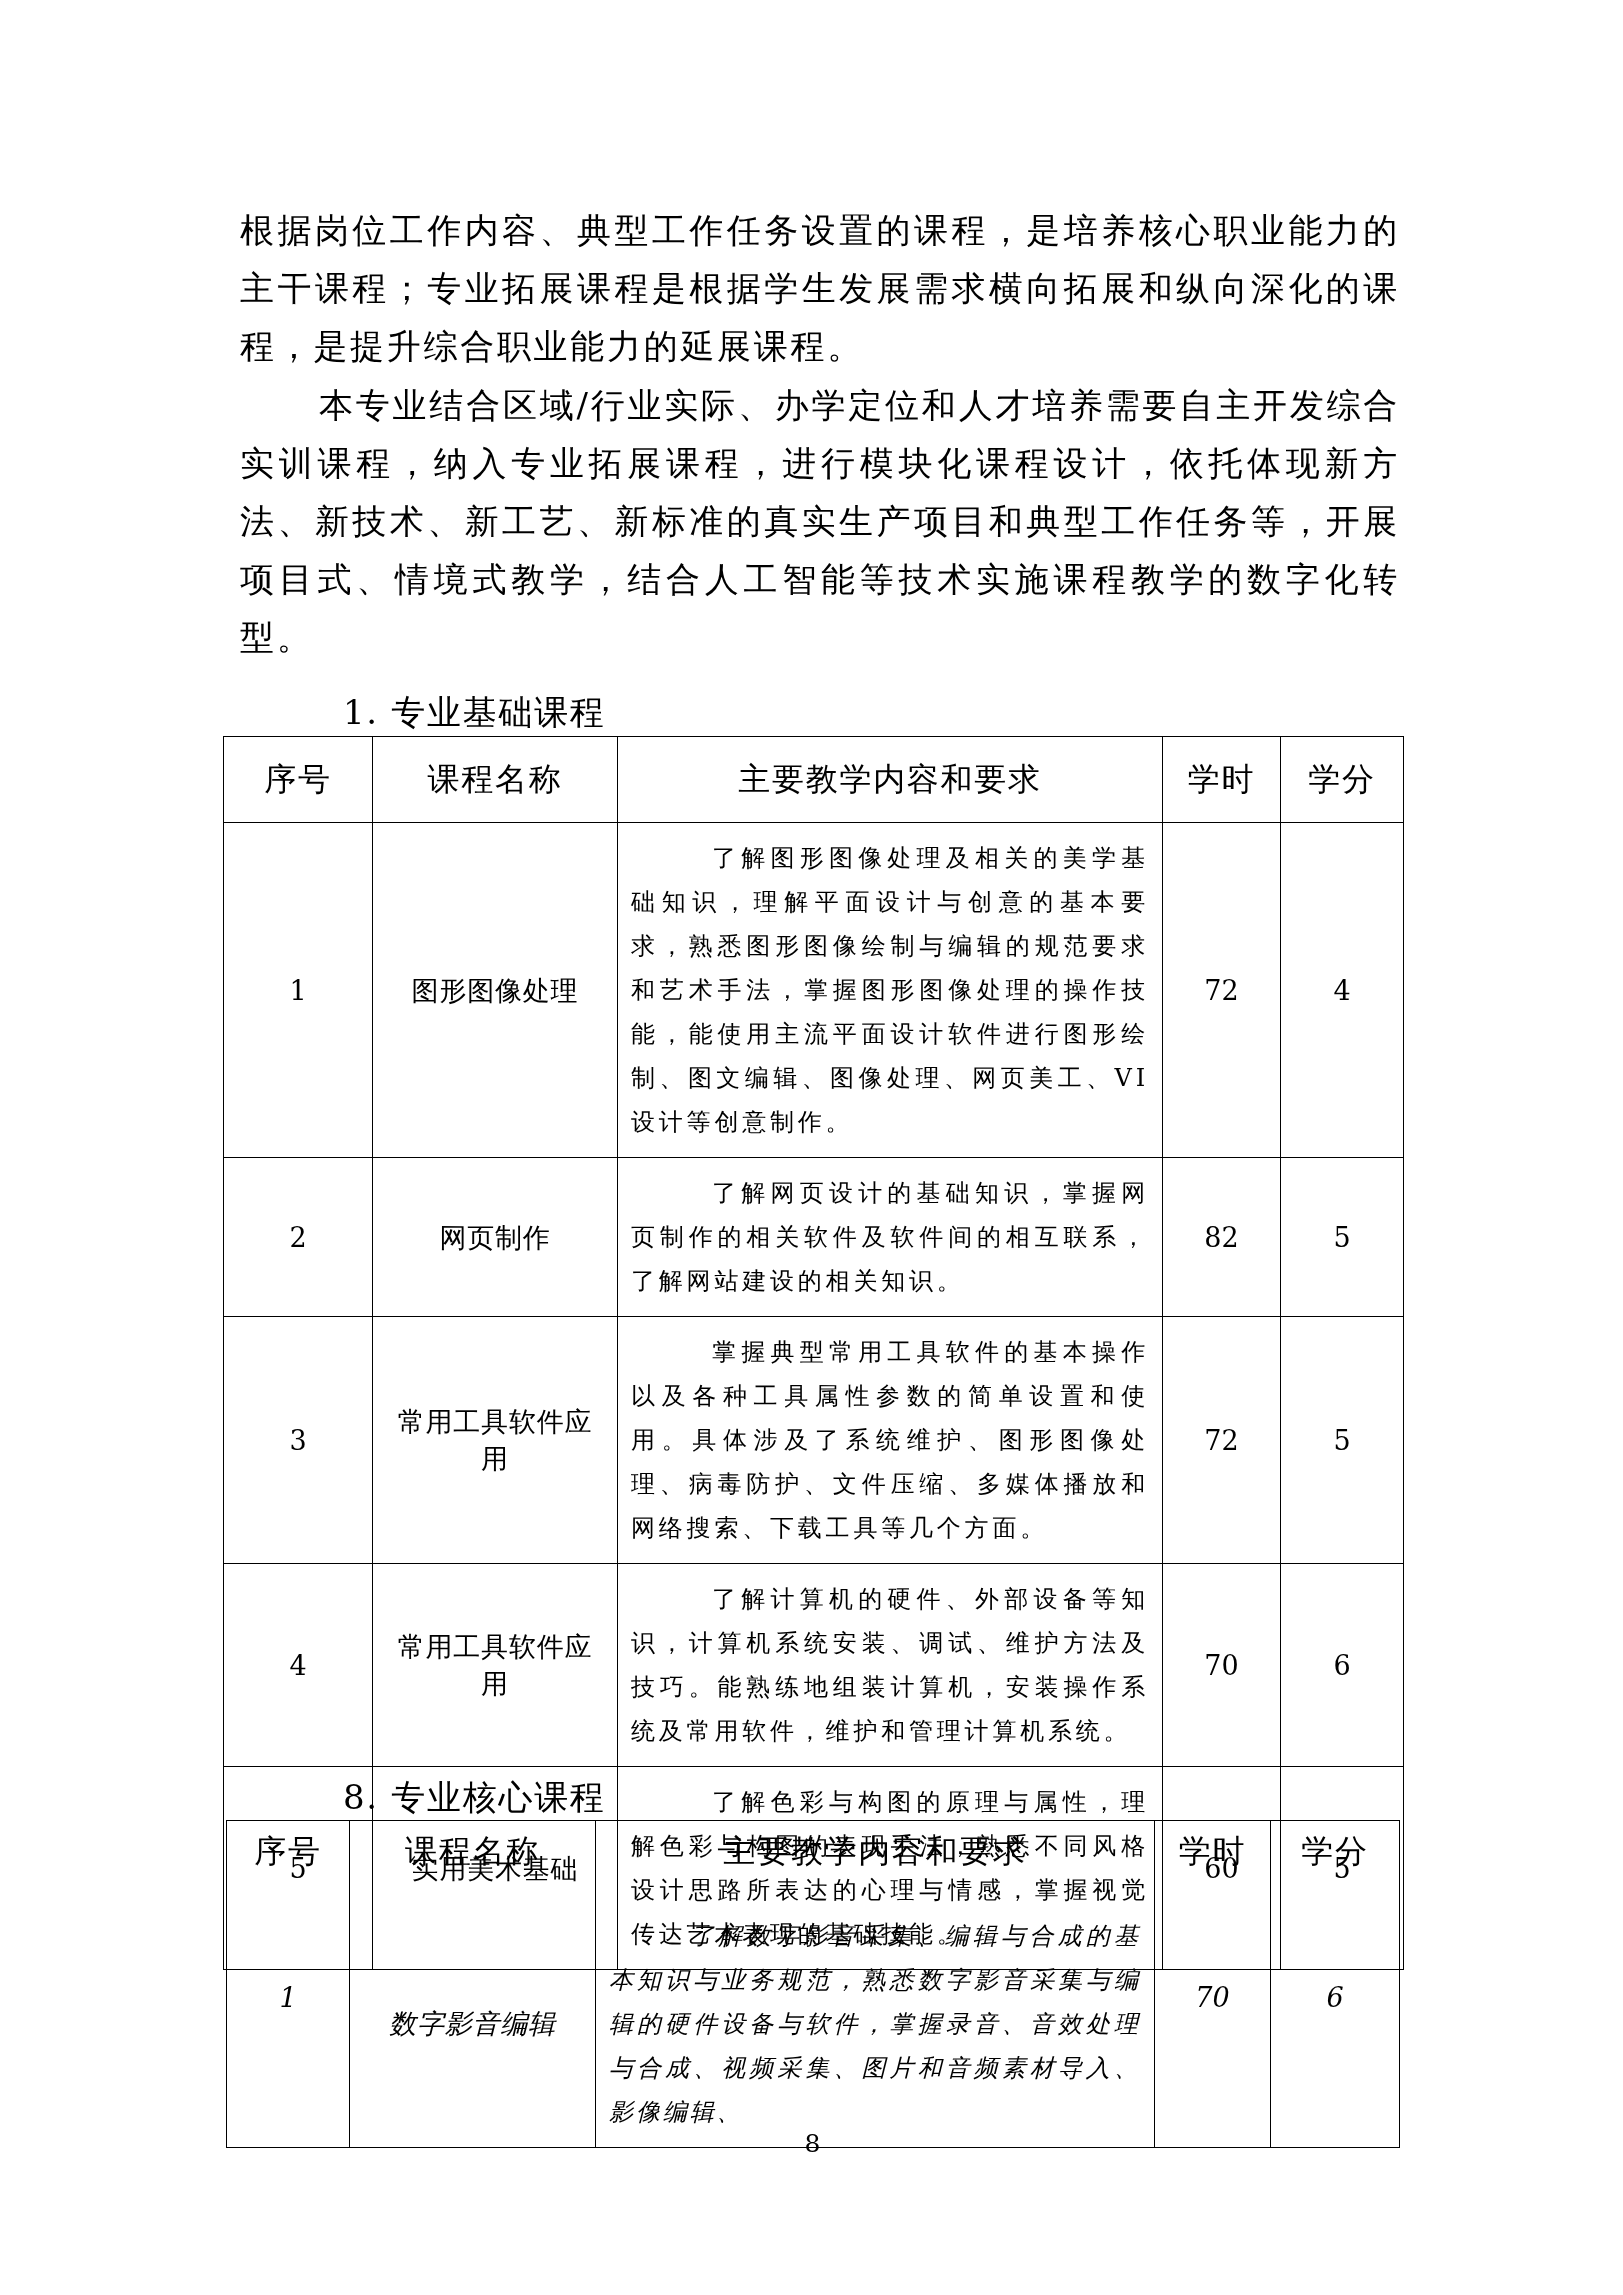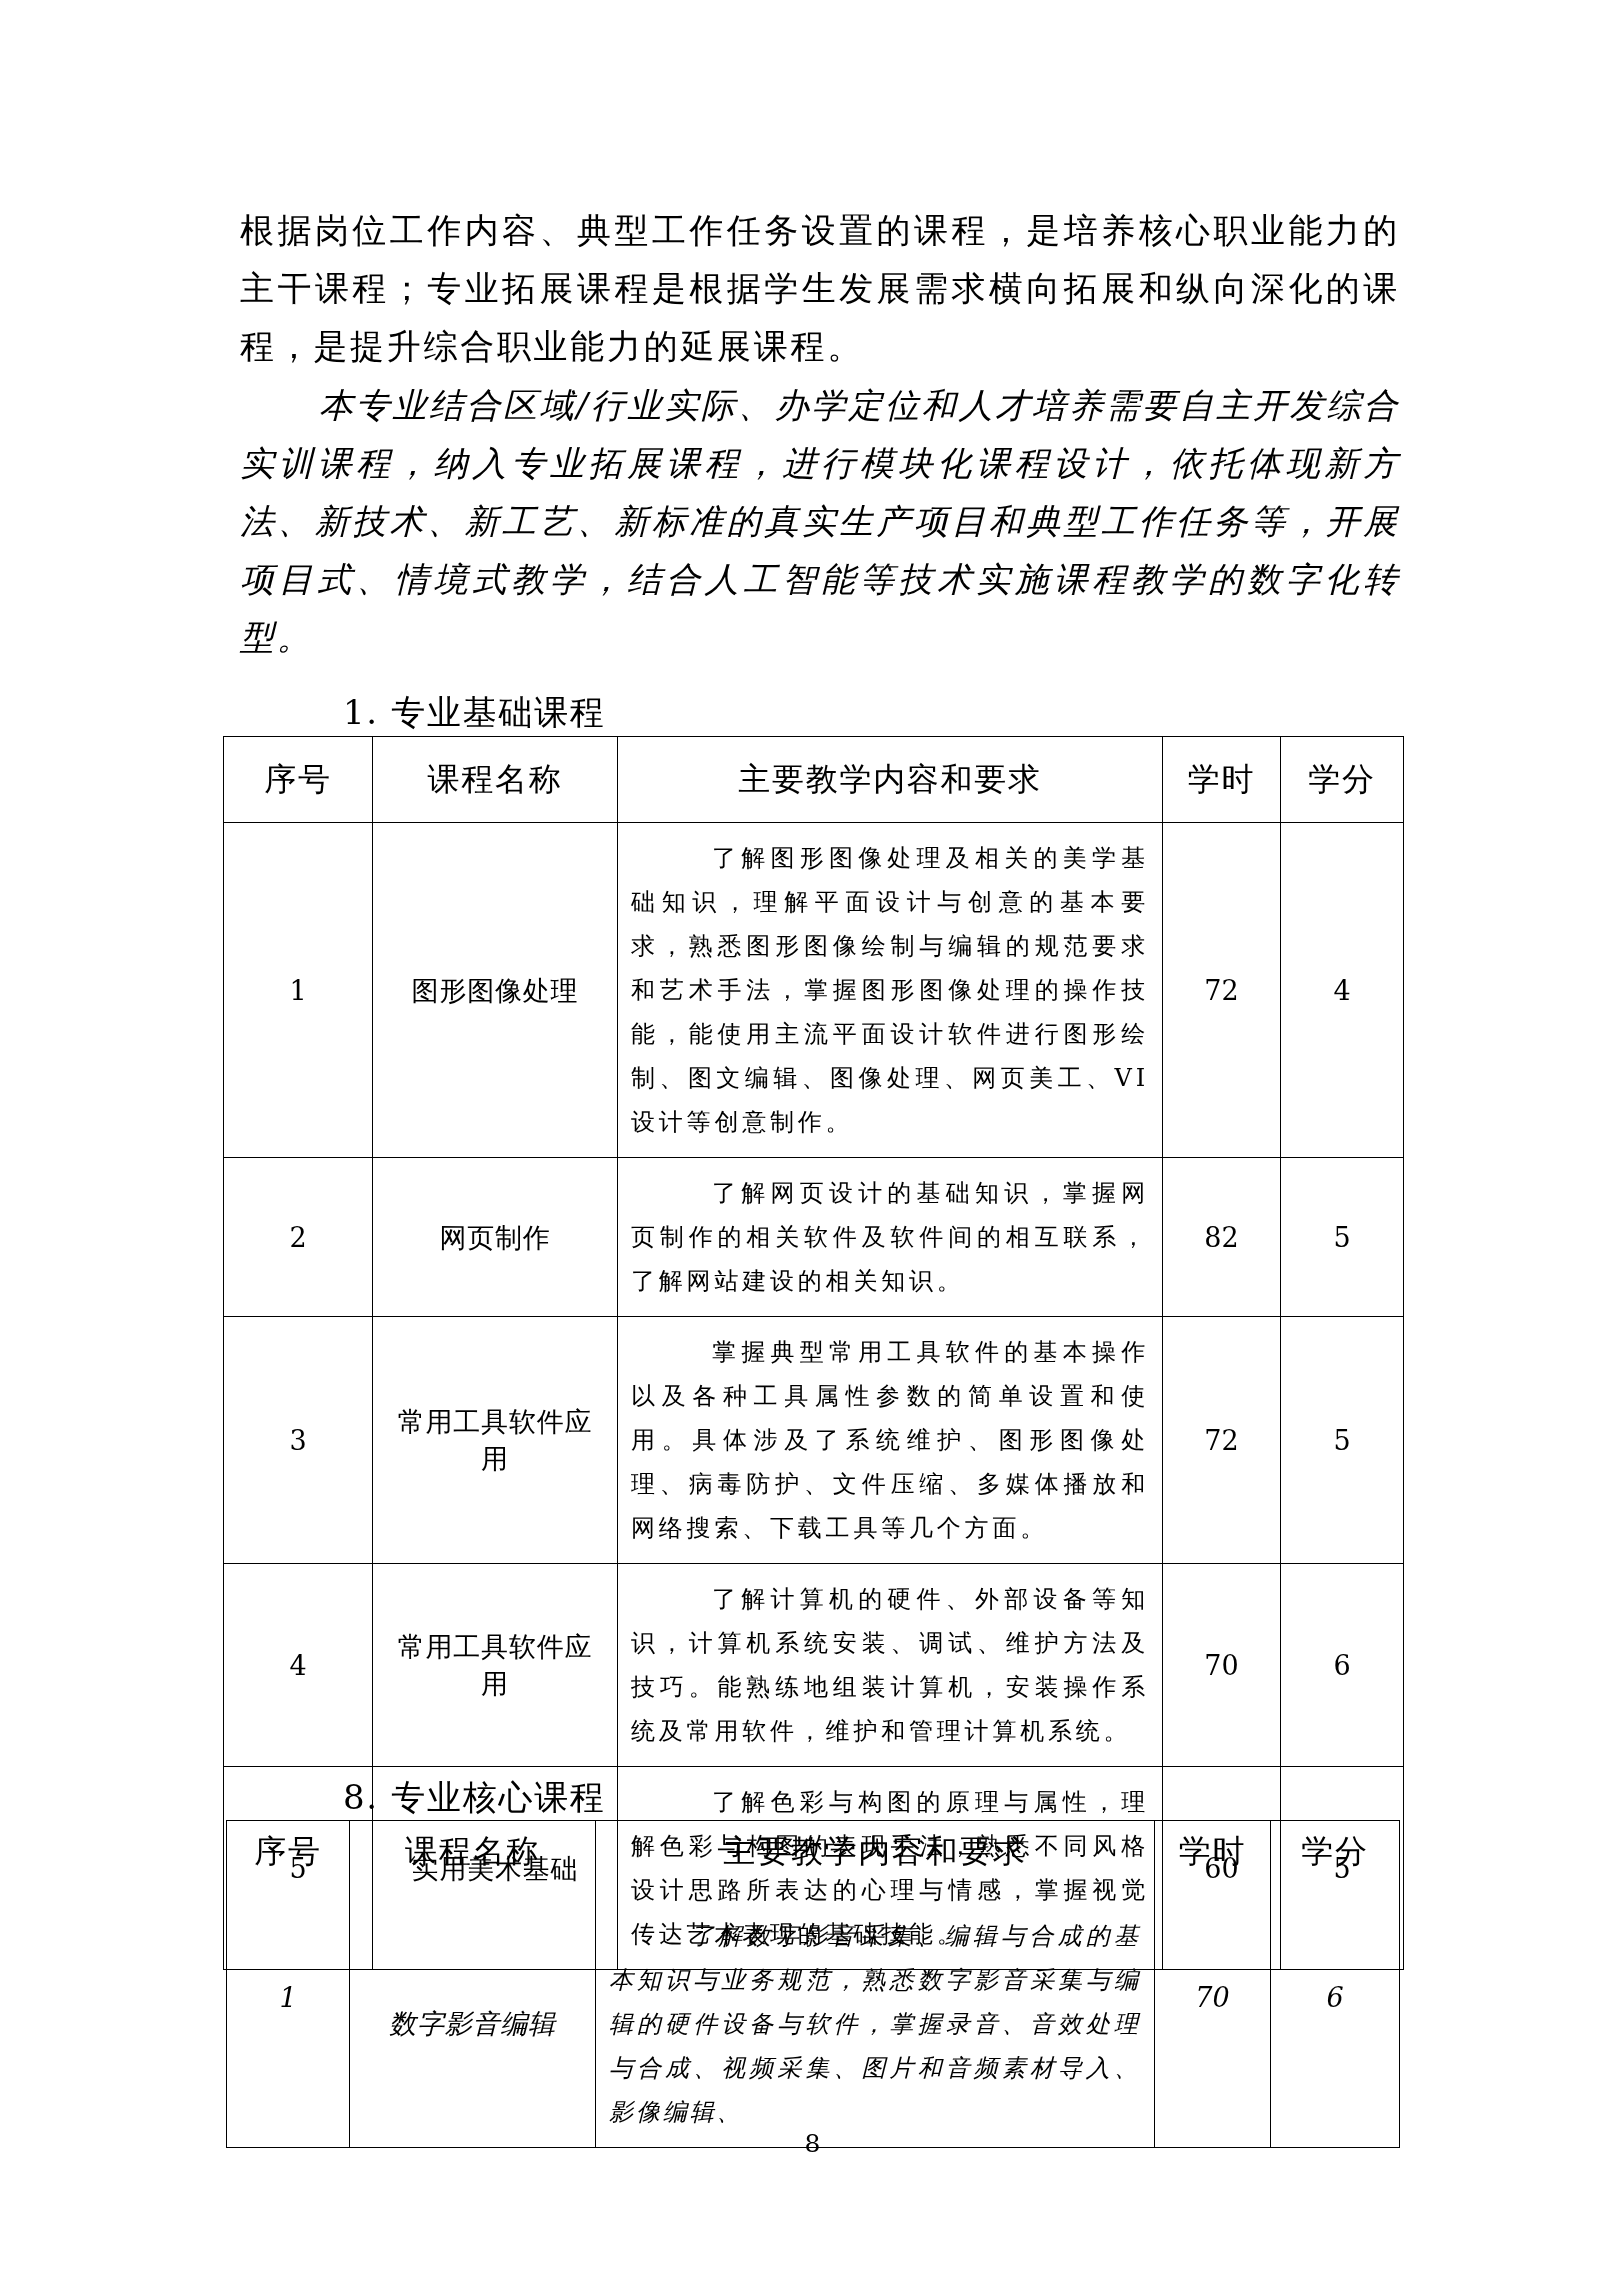--- a/index.html
+++ b/index.html
@@ -25,21 +25,21 @@
       left: 239px;
       width: 1160px;
       font-size: 34px;
       line-height: 58px;
       letter-spacing: 2.7px;
       text-align: justify;
       text-align-last: left;
       word-break: break-all;
     }
     .para.p1 { top: 201px; }
-    .para.p2 { top: 376px; text-indent: 79px; font-style: italic; }
+    .para.p2 { top: 376px; text-indent: 79px; }
     .section-title {
       position: absolute;
       left: 342px;
       font-size: 34px;
       letter-spacing: 1.7px;
       line-height: 51px;
     }
     .section-title.s1 { top: 687px; }
     .section-title.s2 { top: 1772px; }
 

